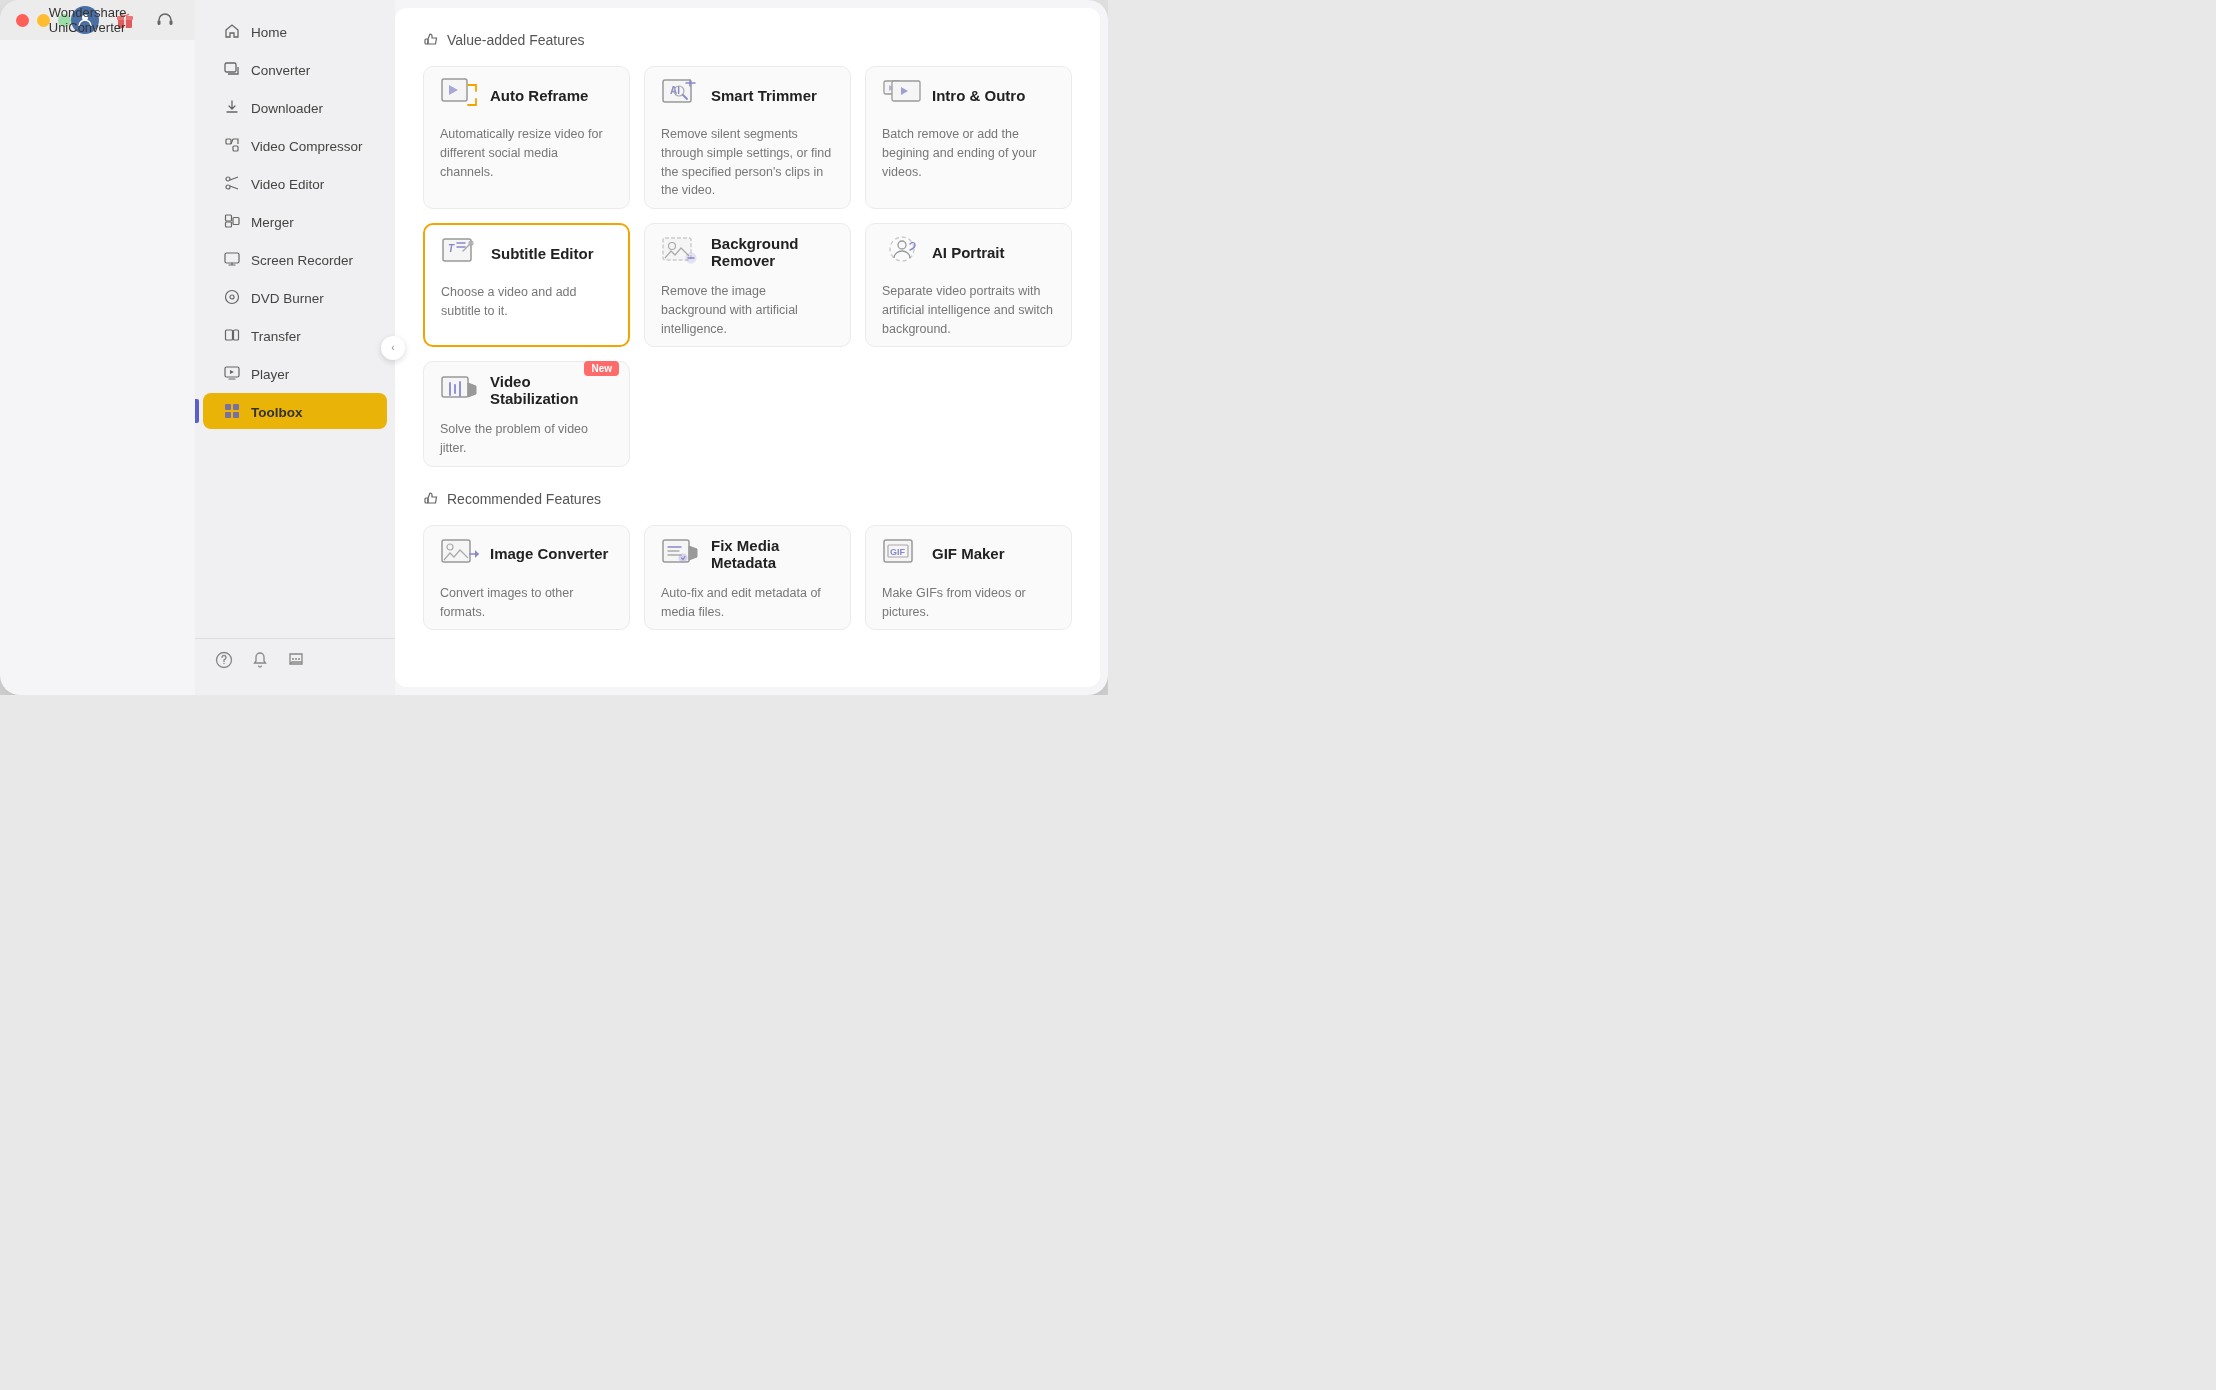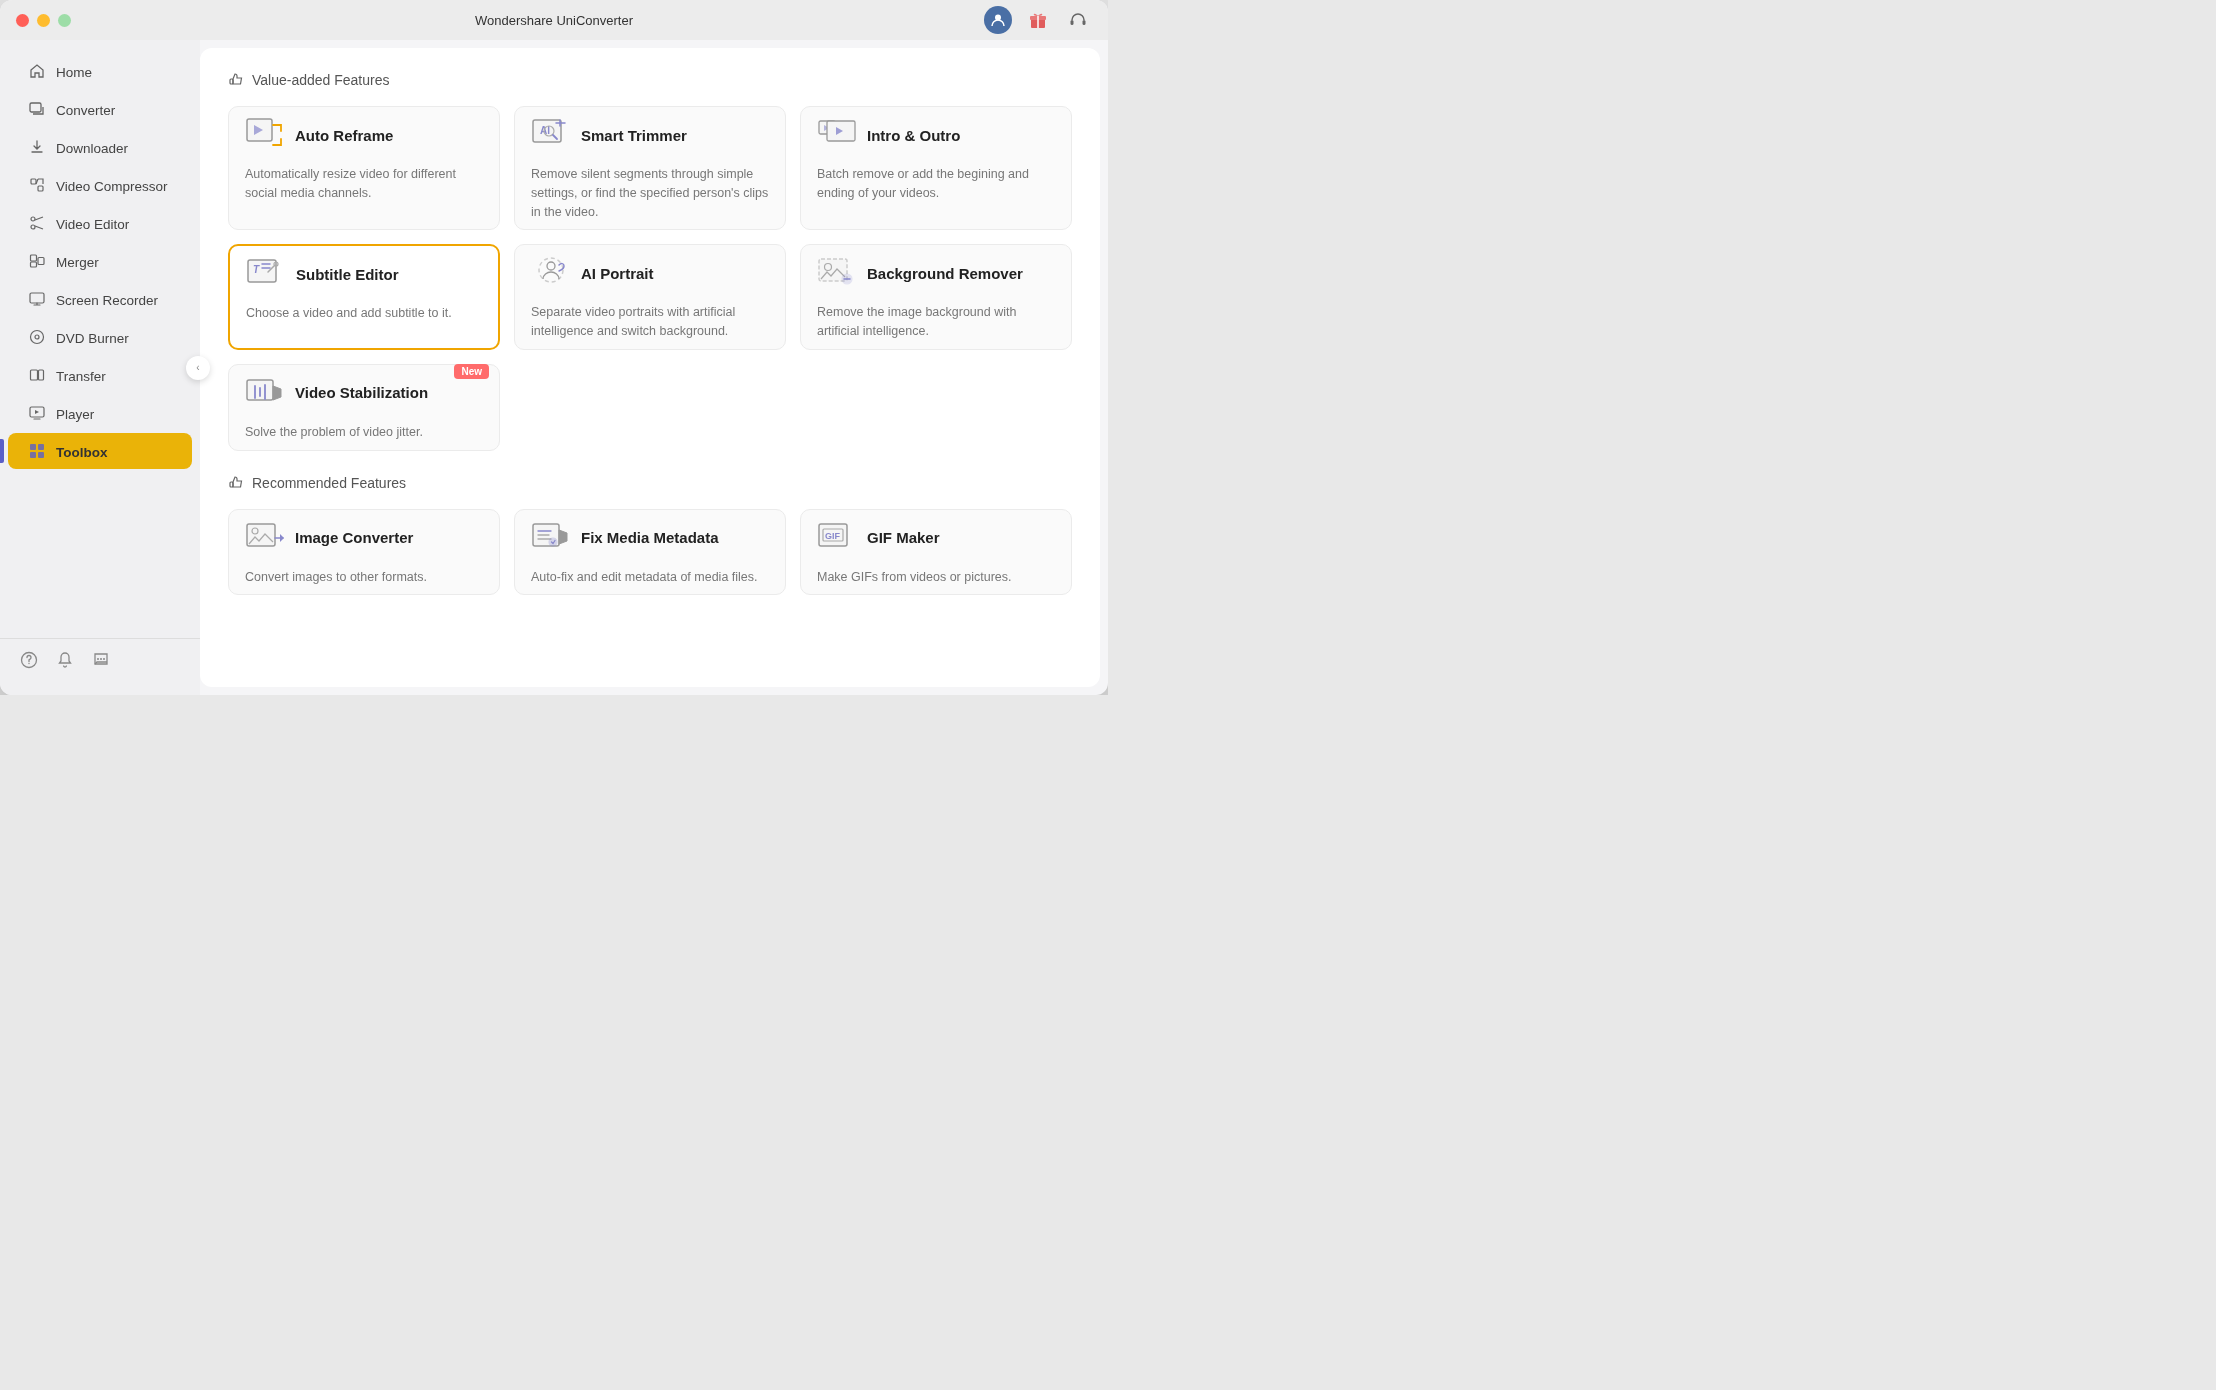--- a/index.html
+++ b/index.html
@@ -7,24 +7,24 @@
       font-family: -apple-system, BlinkMacSystemFont, 'Segoe UI', sans-serif;
       background: #e8e8e8;
       width: 1108px;
       height: 695px;
       overflow: hidden;
     }
     .window {
       width: 1108px;
       height: 695px;
       background: #f5f5f7;
-      border-radius: 12px;
+      border-radius: 20px;
       overflow: hidden;
       display: flex;
-      flex-direction: column;
+      flex-direction: row;
       box-shadow: 0 20px 60px rgba(0,0,0,0.3);
     }
     .titlebar {
       height: 40px;
       background: #ececec;
       display: flex;
       align-items: center;
       padding: 0 16px;
       position: relative;
       flex-shrink: 0;
@@ -512,45 +512,45 @@
             </div>
             <span class="feature-title">Subtitle Editor</span>
           </div>
           <div class="feature-desc">Choose a video and add subtitle to it.</div>
         </div>
 
         <div class="feature-card">
           <div class="feature-card-header">
             <div class="feature-icon">
               <svg width="40" height="36" viewBox="0 0 40 36" fill="none">
-                <circle cx="20" cy="15" r="12" stroke="#ccc" stroke-width="1.5" fill="none" stroke-dasharray="4,3"></circle>
-                <circle cx="20" cy="11" r="4" stroke="#999" stroke-width="1.3" fill="none"></circle>
-                <path d="M12 24 C12 20 16 17 20 17 C24 17 28 20 28 24" stroke="#999" stroke-width="1.3" fill="none"></path>
-                <path d="M28 10 C30 8 33 8 33 11 C33 14 28 16 28 16" stroke="#8888cc" stroke-width="1.5" fill="none" stroke-linecap="round"></path>
-              </svg>
-            </div>
-            <span class="feature-title">AI Portrait</span>
-          </div>
-          <div class="feature-desc">Separate video portraits with artificial intelligence and switch background.</div>
-        </div>
-
-        <div class="feature-card">
-          <div class="feature-card-header">
-            <div class="feature-icon">
-              <svg width="40" height="36" viewBox="0 0 40 36" fill="none">
                 <rect x="2" y="4" width="28" height="22" rx="2" stroke="#ccc" stroke-width="1.5" fill="#f5f5f5" stroke-dasharray="4,2"></rect>
                 <circle cx="11" cy="12" r="3.5" stroke="#aaa" stroke-width="1.2" fill="none"></circle>
                 <path d="M4 24 L10 17 L14 21 L20 14 L28 22" stroke="#aaa" stroke-width="1.2" fill="none"></path>
                 <circle cx="30" cy="24" r="5" fill="#8888cc" opacity="0.2" stroke="#8888cc" stroke-width="1.2"></circle>
                 <line x1="27" y1="24" x2="33" y2="24" stroke="#8888cc" stroke-width="1.5" stroke-linecap="round"></line>
               </svg>
             </div>
             <span class="feature-title">Background Remover</span>
           </div>
           <div class="feature-desc">Remove the image background with artificial intelligence.</div>
+        </div>
+
+        <div class="feature-card">
+          <div class="feature-card-header">
+            <div class="feature-icon">
+              <svg width="40" height="36" viewBox="0 0 40 36" fill="none">
+                <circle cx="20" cy="15" r="12" stroke="#ccc" stroke-width="1.5" fill="none" stroke-dasharray="4,3"></circle>
+                <circle cx="20" cy="11" r="4" stroke="#999" stroke-width="1.3" fill="none"></circle>
+                <path d="M12 24 C12 20 16 17 20 17 C24 17 28 20 28 24" stroke="#999" stroke-width="1.3" fill="none"></path>
+                <path d="M28 10 C30 8 33 8 33 11 C33 14 28 16 28 16" stroke="#8888cc" stroke-width="1.5" fill="none" stroke-linecap="round"></path>
+              </svg>
+            </div>
+            <span class="feature-title">AI Portrait</span>
+          </div>
+          <div class="feature-desc">Separate video portraits with artificial intelligence and switch background.</div>
         </div>
 
         <div class="feature-card feature-card-new">
           <span class="new-badge">New</span>
           <div class="feature-card-header">
             <div class="feature-icon">
               <svg width="40" height="36" viewBox="0 0 40 36" fill="none">
                 <rect x="2" y="5" width="26" height="20" rx="2" stroke="#999" stroke-width="1.5" fill="#f5f5f5"></rect>
                 <polygon points="28,11 28,25 36,22 36,14" fill="#999" stroke="#999" stroke-width="1"></polygon>
                 <line x1="10" y1="11" x2="10" y2="23" stroke="#8888cc" stroke-width="1.8" stroke-linecap="round"></line>

